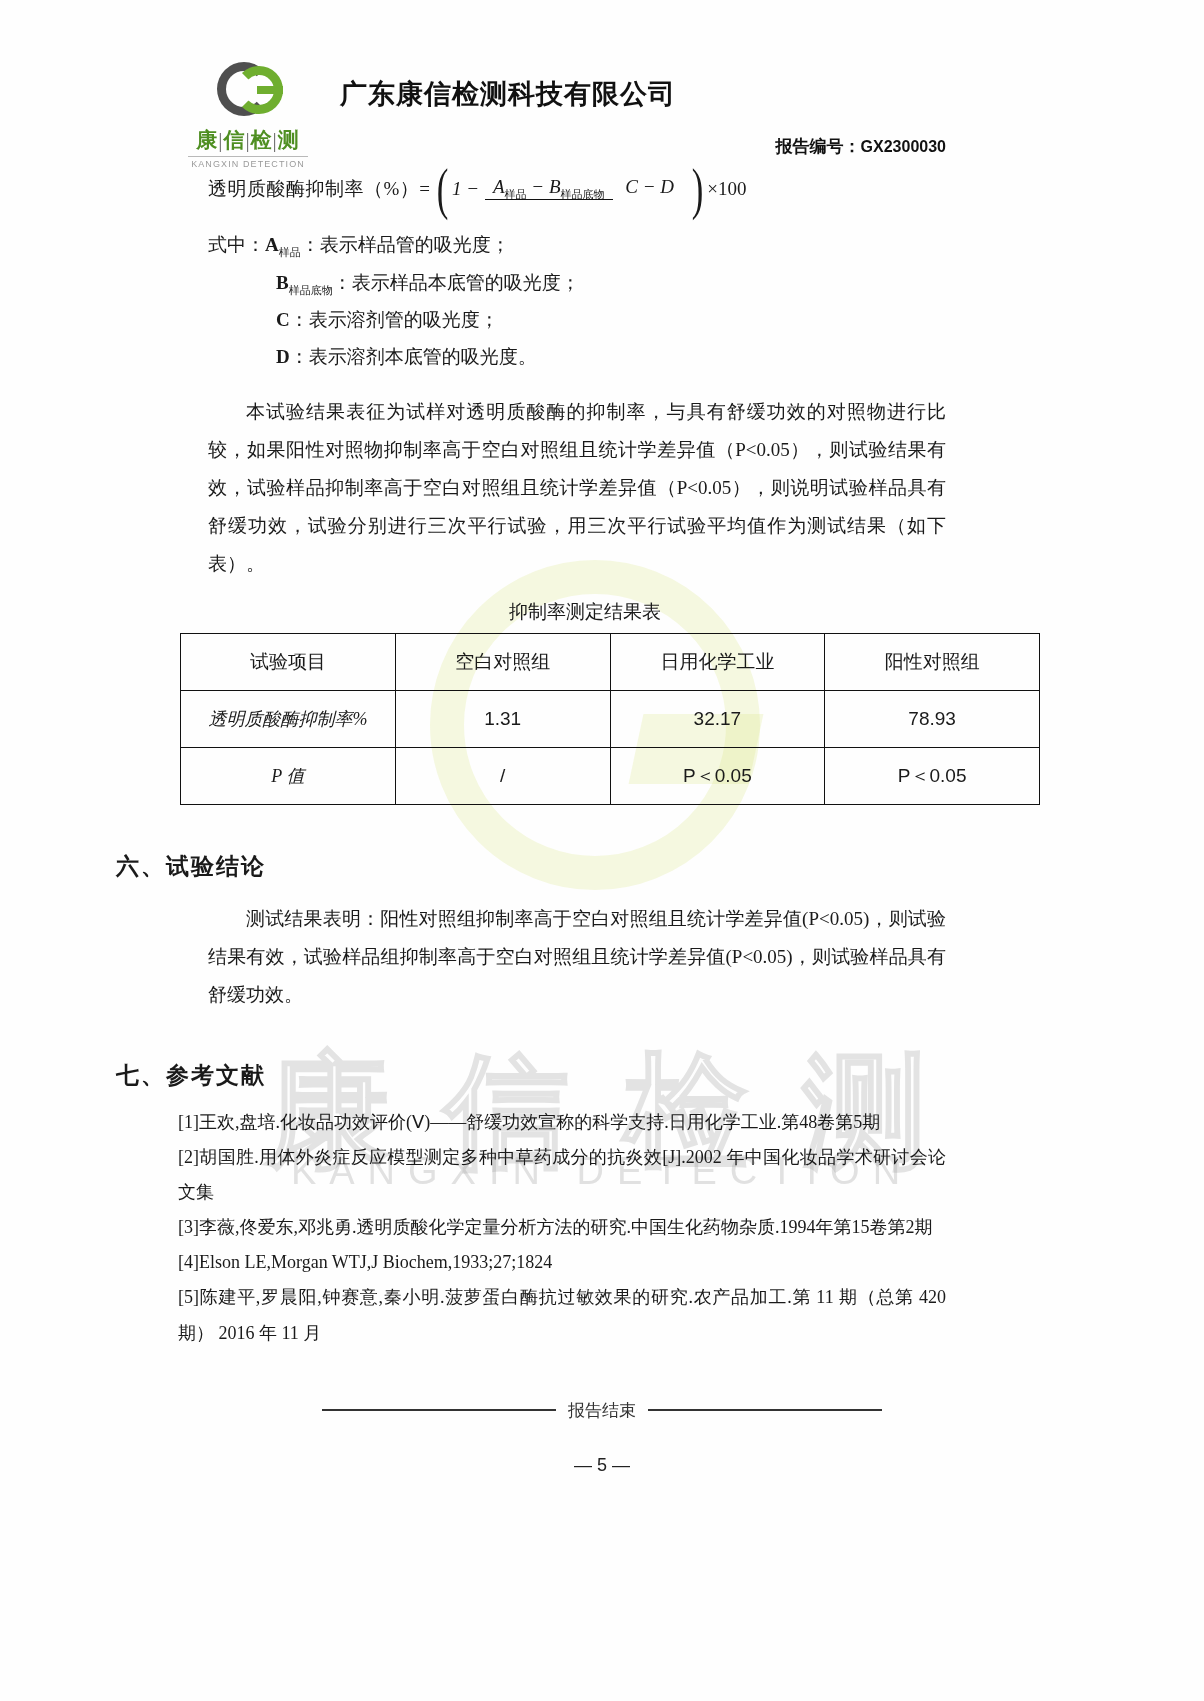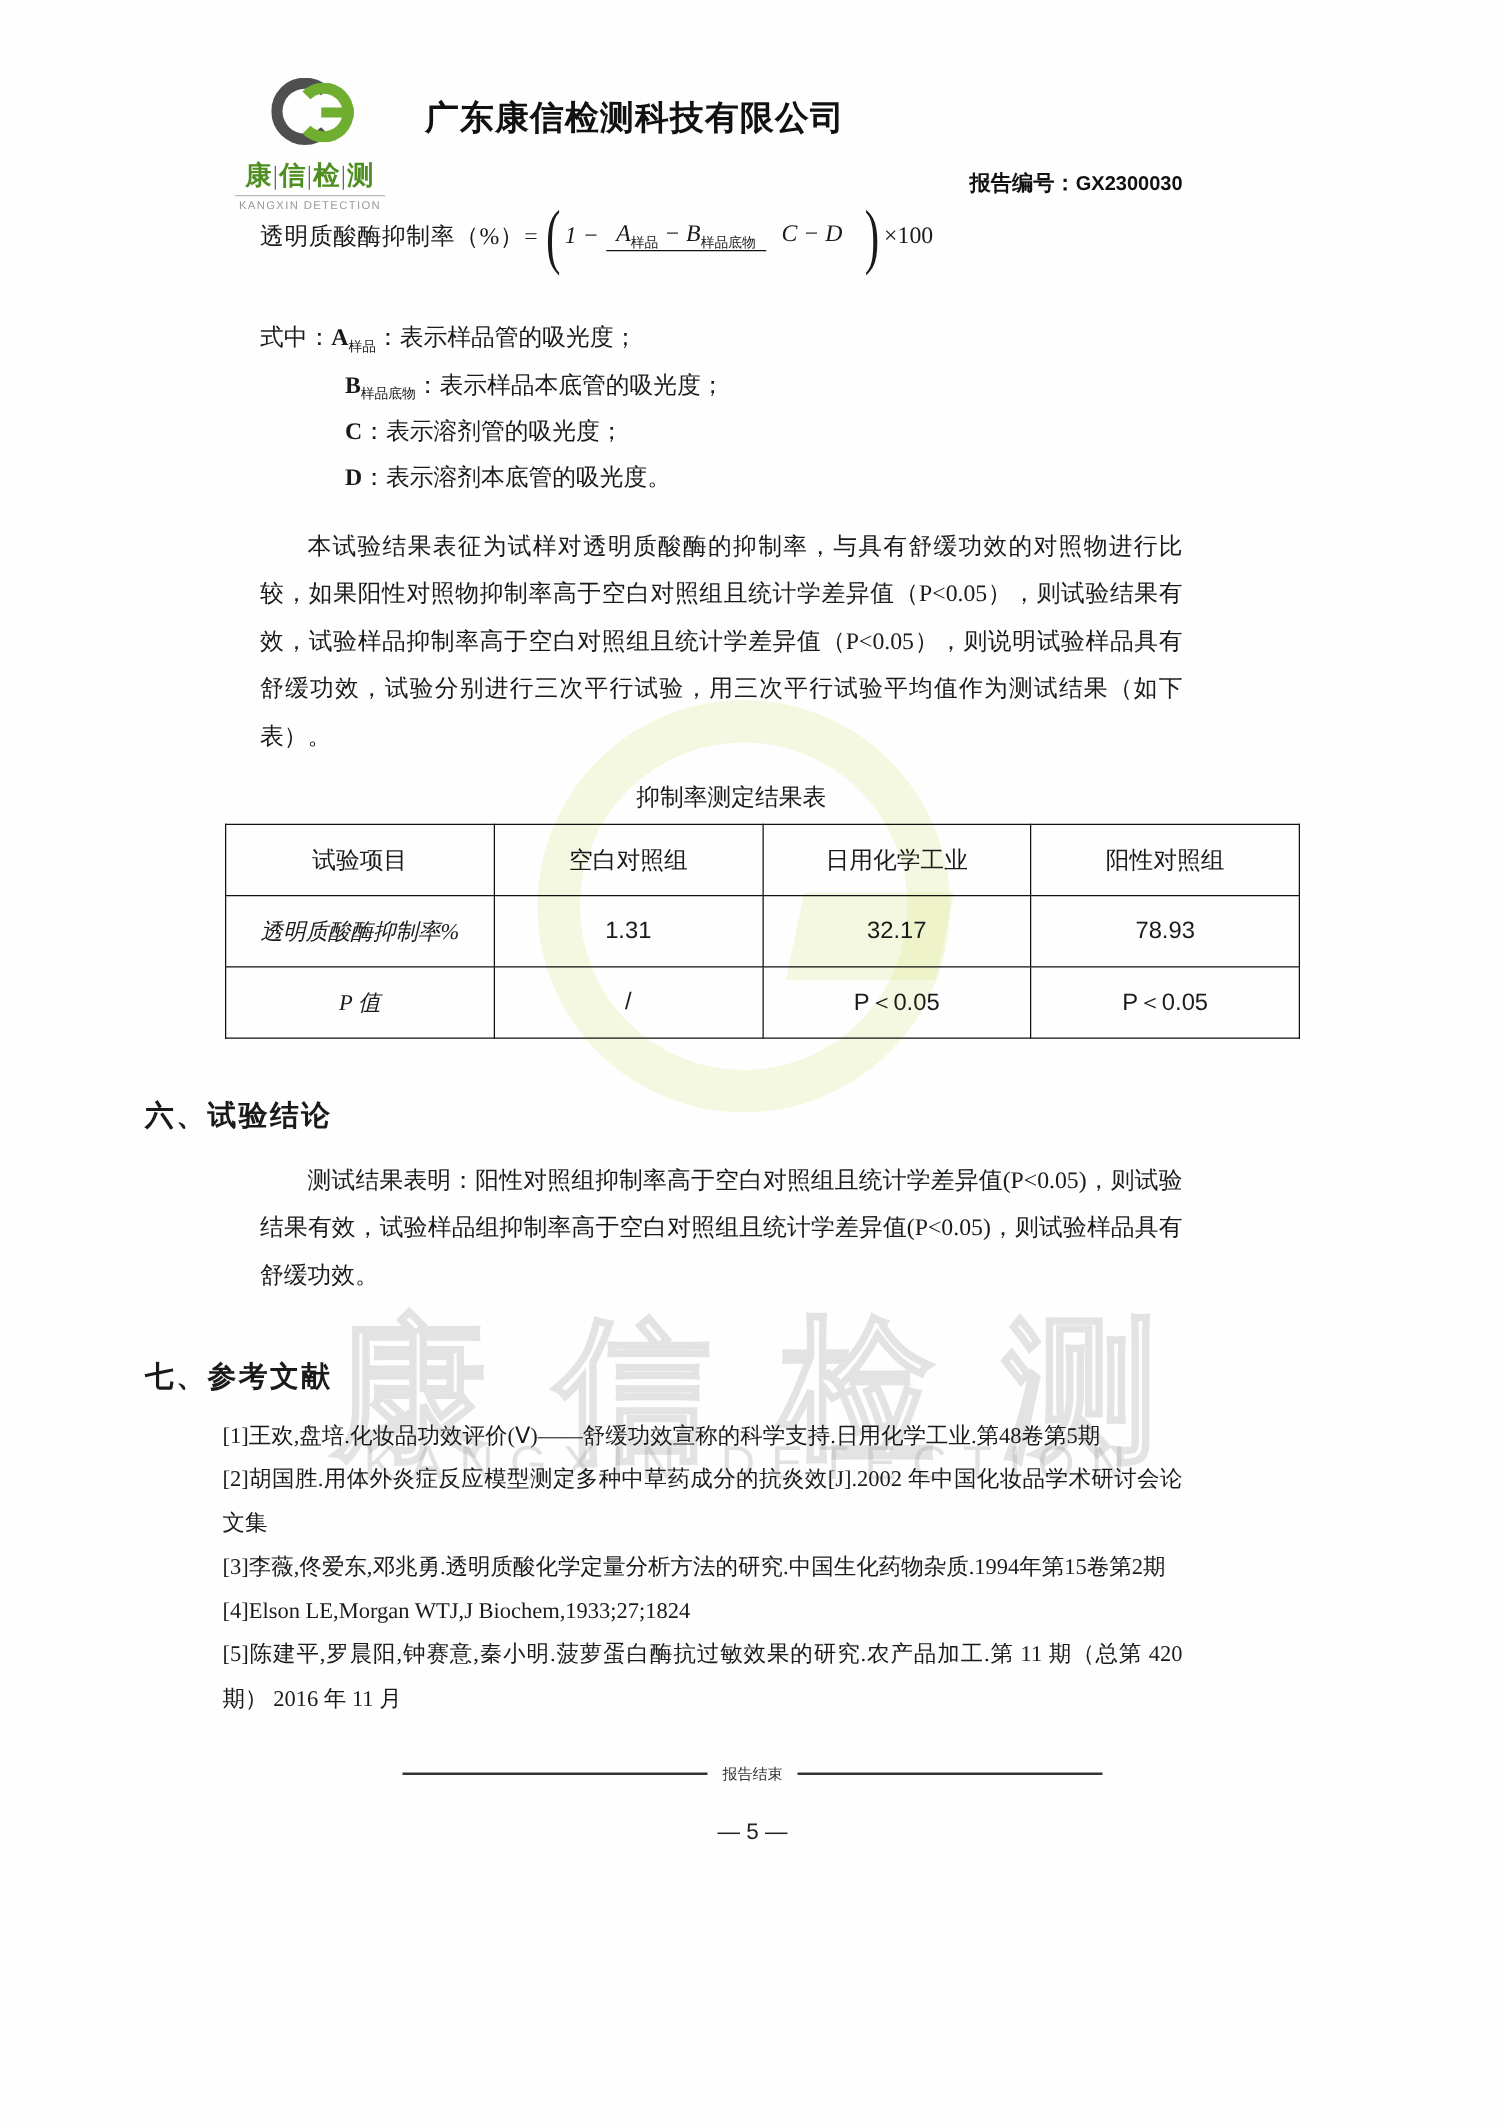--- a/index.html
+++ b/index.html
@@ -221,21 +221,21 @@
     padding: 2px 8px 0 8px;
     font-size: 19px;
   }
   .sub {
     font-size: 11px;
     font-style: normal;
     vertical-align: sub;
   }
   .where {
     padding-left: 208px;
-    margin-top: 40px;
+    margin-top: 14px;
     font-size: 19px;
     line-height: 1.95;
   }
   .where .ln { white-space: nowrap; }
   .where .indent { display: inline-block; width: 68px; }
 
   p.para {
     margin: 18px 0 0 0;
     padding: 0 258px 0 208px;
     font-size: 19px;
@@ -284,27 +284,27 @@
     letter-spacing: 2px;
   }
   .refs {
     padding: 0 258px 0 178px;
     font-size: 18px;
     line-height: 1.95;
   }
   .refs div { text-align: justify; }
 
   .end-line {
-    margin: 34px auto 0 auto;
+    margin: 48px auto 0 auto;
     width: 560px;
     display: flex;
     align-items: center;
     justify-content: space-between;
     color: #333;
-    font-size: 12px;
+    font-size: 17px;
   }
   .end-line .rule {
     flex: 1;
     height: 1.5px;
     background: #333;
   }
   .end-line .txt { padding: 0 12px; white-space: nowrap; }
 
   .page-num {
     position: absolute;

